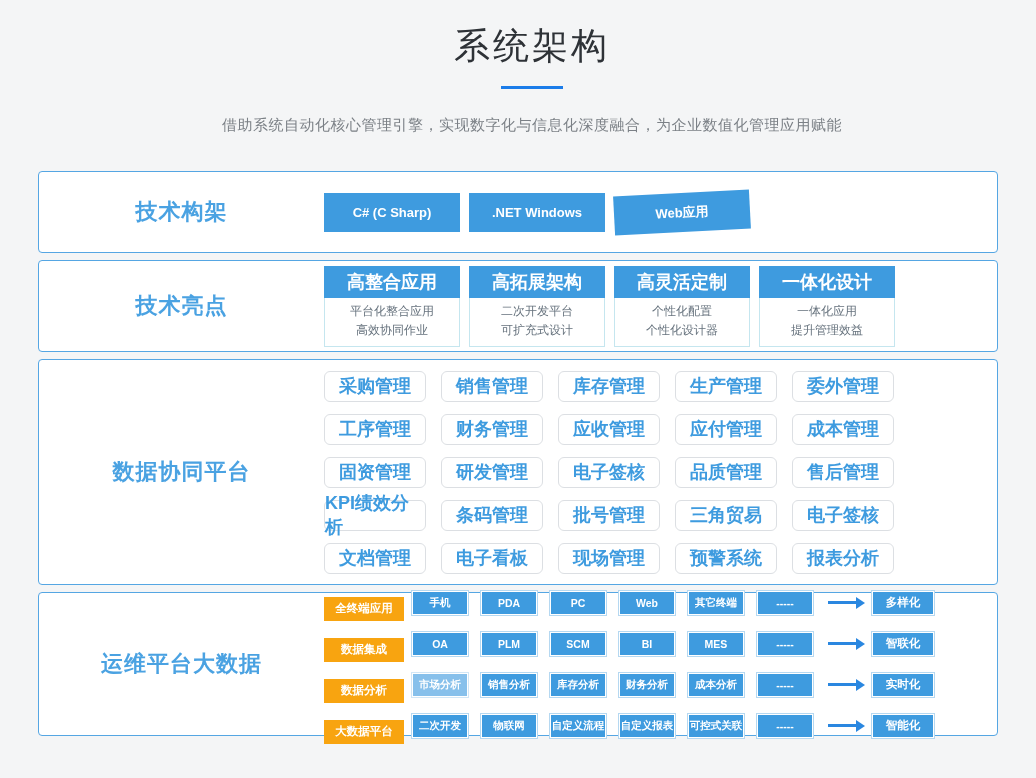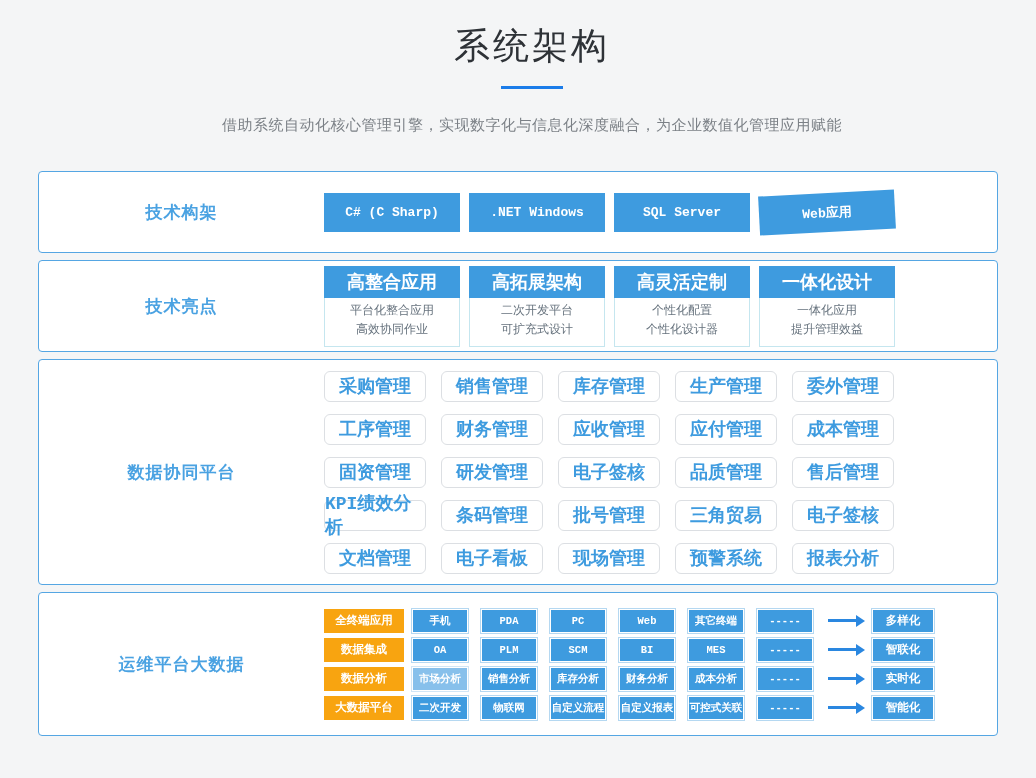--- a/index.html
+++ b/index.html
@@ -39,26 +39,26 @@
     margin-bottom: 7px;
   }
   .box-1 { height: 82px; }
   .box-2 { height: 92px; }
   .box-3 { height: 226px; }
   .box-4 { height: 144px; }
   .label-col {
     width: 285px;
     flex: 0 0 285px;
     text-align: center;
-    font-size: 17px;
+    font-size: 22px;
     font-weight: bold;
     color: #4aa2e2;
     letter-spacing: 1px;
   }
-  .content-col { flex: 1; display: flex; align-items: flex-end; font-family: Liberation Mono, monospace; }
+  .content-col { flex: 1; display: flex; align-items: flex-end; }
 
   
   .tech-btn {
     width: 136px; height: 39px;
     margin-right: 9px;
     background: #3e9bdf;
     color: #fff;
     font-size: 13px;
     font-weight: bold;
     display: inline-flex;
@@ -108,21 +108,21 @@
   
   .ops-rows { display: flex; flex-direction: column; gap: 5px; }
   .ops-row { display: flex; align-items: center; }
   .chip {
     height: 24px;
     display: flex; align-items: center; justify-content: center;
     color: #fff; font-weight: bold;
     cursor: default;
     white-space: nowrap;
   }
-  .chip.cat { width: 80px; background: #f8a410; font-size: 11.5px; margin-right: 8px; }
+  .chip.cat { width: 80px; background: #f8a410; font-size: 11.5px; margin-right: 8px; margin-top: 12px; }
   .chip.item {
     width: 56px;
     background: #3e9bdf;
     font-size: 10.5px;
     border: 1px solid #fff;
     box-shadow: 0 0 0 1px #b5d8f1;
     margin-right: 13px;
   }
   .chip.item.faded { opacity: 0.62; }
   .chip.result {
@@ -157,21 +157,20 @@
   <div class="page-subtitle">借助系统自动化核心管理引擎，实现数字化与信息化深度融合，为企业数值化管理应用赋能</div>
 </div>
 
 <div class="boxes">
 
   <div class="box box-1">
     <div class="label-col">技术构架</div>
     <div class="content-col">
       <div class="tech-btn">C#  (C Sharp)</div>
       <div class="tech-btn">.NET Windows</div>
-      <div class="tech-btn">SQL Server</div>
       <div class="tech-btn tilted">Web应用</div>
     </div>
   </div>
 
   <div class="box box-2">
     <div class="label-col">技术亮点</div>
     <div class="content-col">
       <div class="hl-card">
         <div class="hl-head">高整合应用</div>
         <div class="hl-body">

